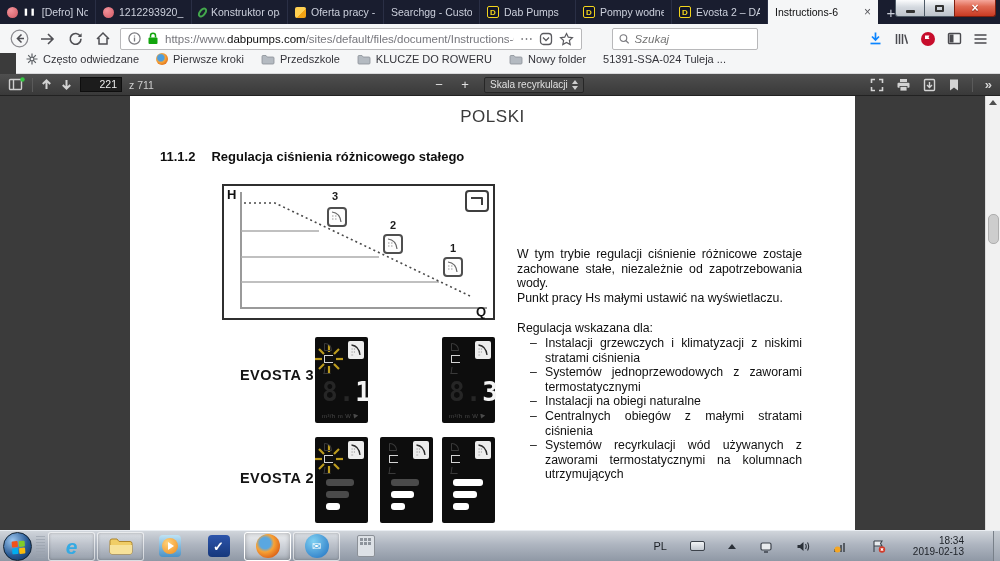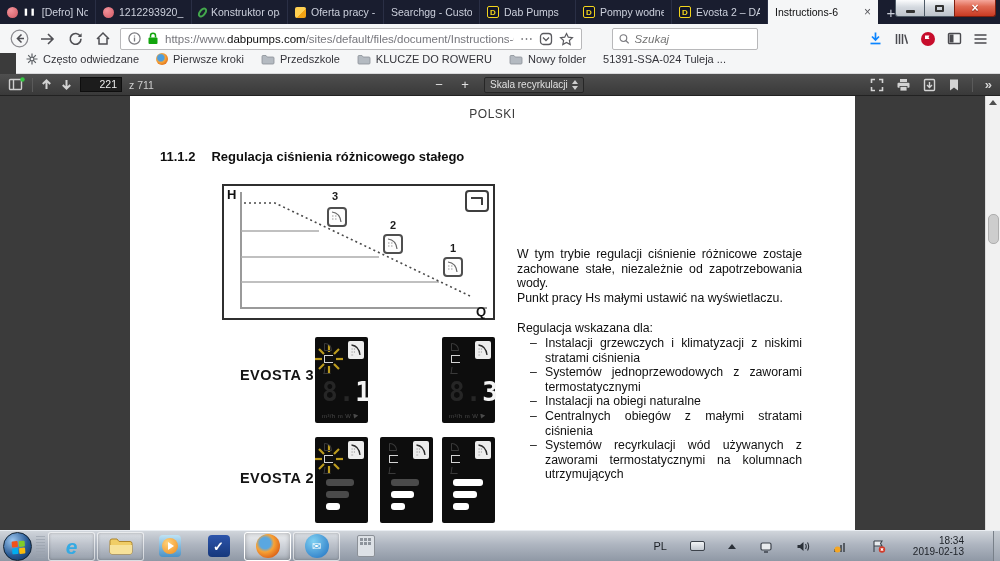--- a/index.html
+++ b/index.html
@@ -61,21 +61,21 @@
 .chev2 { font-size:13px; font-weight:bold; color:#d6d6d6; }
 
 
 .viewport { position:absolute; top:96px; left:0; width:1000px; height:434px; background:#3b3b3b; }
 .page { position:absolute; left:130px; top:0; width:725px; height:434px; background:#fff; color:#111; }
 .scrollbar { position:absolute; right:0; top:0; width:15px; height:434px; background:#f1f1f1; border-left:1px solid #dcdcdc; }
 .sb-up { height:13px; display:flex; align-items:center; justify-content:center; }
 .sb-up i { width:0; height:0; border-left:4px solid transparent; border-right:4px solid transparent; border-bottom:5px solid #505050; }
 .sb-thumb { position:absolute; top:118px; left:2px; width:11px; height:30px; background:#cdcdcd; border:1px solid #aeaeae; border-radius:5px; }
 
-.polski { position:absolute; top:11px; left:0; width:100%; text-align:center; font-size:12px; color:#3a3a3a; letter-spacing:.5px; }
+.polski { position:absolute; top:11px; left:0; width:100%; text-align:center; font-size:17px; color:#3a3a3a; letter-spacing:.5px; }
 .heading { position:absolute; top:53px; left:30px; font-size:13px; font-weight:bold; color:#0e0e0e; display:flex; gap:16px; }
 
 
 .chart { position:absolute; left:92px; top:88px; width:273px; height:136px; border:2px solid #2f2f2f; background:#fff; }
 .axH { position:absolute; left:3px; top:1px; font-weight:bold; font-size:13px; }
 .axQ { position:absolute; right:7px; bottom:-1px; font-weight:bold; font-size:13px; }
 .clabel { position:absolute; font-weight:bold; font-size:11px; color:#1c1c1c; }
 .cicon { position:absolute; width:20px; height:20px; background:#fdfdfd; border:2px solid #4f4f4f; border-radius:4px; display:flex; align-items:center; justify-content:center; }
 .tricon { position:absolute; right:4px; top:4px; width:24px; height:22px; border:2px solid #3f3f3f; border-radius:4px; display:flex; align-items:center; justify-content:center; }
 

